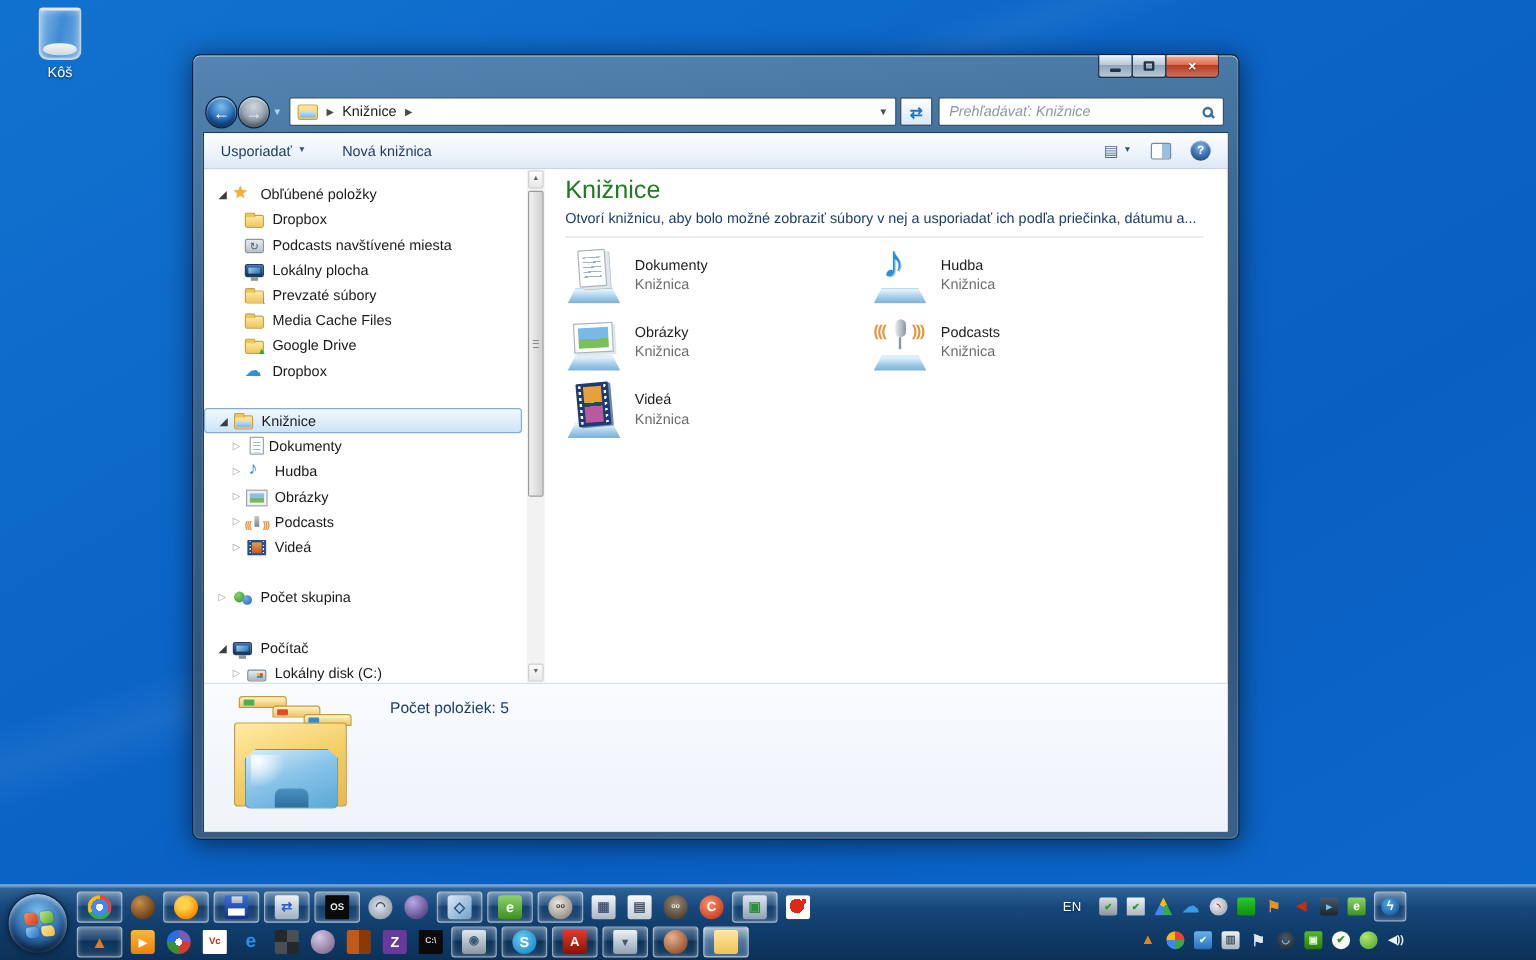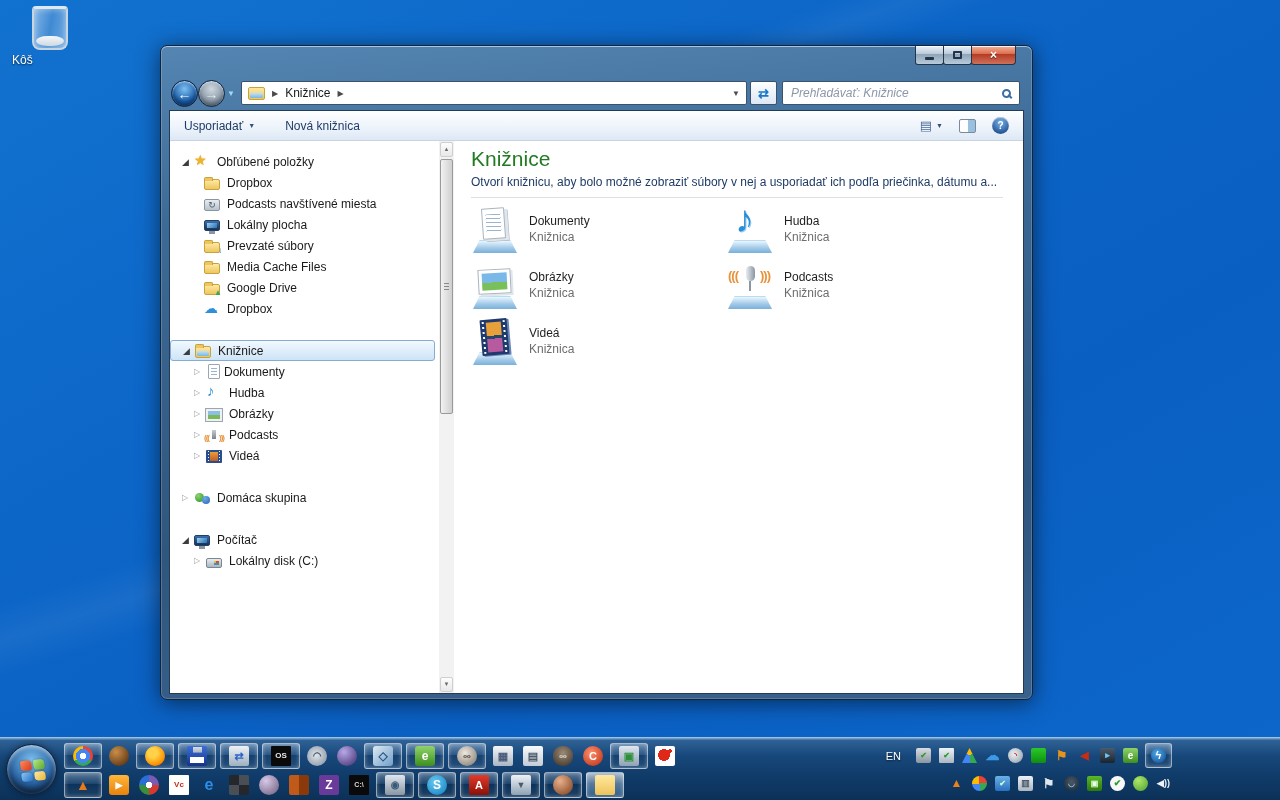--- a/index.html
+++ b/index.html
@@ -9,21 +9,21 @@
   
   .desktop { position:absolute; inset:0;
     background: linear-gradient(150deg,#1272cf 0%,#0c66c8 35%,#0a5fc2 65%,#0d68cc 100%); }
   .streak { position:absolute; pointer-events:none; }
   .streak.s1 { left:-200px; top:380px; width:900px; height:360px; transform:rotate(-18deg);
     background:linear-gradient(rgba(255,255,255,0) 40%, rgba(255,255,255,.06) 50%, rgba(255,255,255,0) 60%); }
   .streak.s2 { left:300px; top:-150px; width:900px; height:400px; transform:rotate(-20deg);
     background:linear-gradient(rgba(255,255,255,0) 45%, rgba(255,255,255,.05) 52%, rgba(255,255,255,0) 60%); }
 
   
-  .bin { position:absolute; left:12px; top:6px; width:76px; }
+  .bin { position:absolute; left:12px; top:6px; width:76px; text-align:center; }
   .bin-can { width:36px; height:44px; margin:0 auto; border-radius:4px 4px 8px 8px;
     background:linear-gradient(100deg, rgba(220,235,250,.55), rgba(150,185,220,.35) 50%, rgba(200,225,245,.5));
     border:2px solid #c8d4de; border-top:3px solid #dfe8f0; position:relative;
     box-shadow:inset 0 0 6px rgba(255,255,255,.5); }
   .bin-can::after { content:""; position:absolute; left:2px; right:2px; bottom:2px; height:10px;
     background:linear-gradient(#f4f7fa,#cfd9e2); border-radius:50%/60%; }
   .bin-label { color:#fff; text-shadow:0 1px 2px rgba(0,0,0,.7); margin-top:3px; font-size:12px; }
 
   
   .win { position:absolute; left:160px; top:45px; width:873px; height:655px;
@@ -386,21 +386,21 @@
           </div>
           <div class="trow child2">
             <span class="exp">▷</span>
             <span class="icn icn-vid"></span>
             <span class="tlabel">Videá</span>
           </div>
 
           <div class="trow gap">
             <span class="exp">▷</span>
             <span class="icn icn-home"></span>
-            <span class="tlabel">Domáca skupina</span>
+            <span class="tlabel">Počet skupina</span>
           </div>
 
           <div class="trow gap">
             <span class="exp open">◢</span>
             <span class="icn icn-screen"></span>
             <span class="tlabel">Počítač</span>
           </div>
           <div class="trow child2">
             <span class="exp">▷</span>
             <span class="icn icn-disk"></span>
@@ -469,20 +469,36 @@
                 </span>
             </span>
             <span class="libtext">
               <span class="libname">Videá</span>
               <span class="libtype">Knižnica</span>
             </span>
           </div>
         </div>
       </div>
 
+      <div class="details">
+        <div class="bigfolder">
+          <span class="bf-tab" style="left:4px;top:0">
+              <span class="bf-dot" style="background:#4caf50"></span>
+            </span>
+          <span class="bf-tab" style="left:32px;top:8px">
+              <span class="bf-dot" style="background:#e8492a"></span>
+            </span>
+          <span class="bf-tab" style="left:58px;top:15px">
+              <span class="bf-dot" style="background:#2a8fd8"></span>
+            </span>
+          <span class="bf-back"></span>
+          <span class="bf-front"></span>
+        </div>
+        <div class="count-text">Počet položiek: 5</div>
+      </div>
     </div>
   </div>
 
   <div class="taskbar">
     <div class="orb">
       <span class="flag">
         <span class="fl-r"></span>
           <span class="fl-g"></span>
           <span class="fl-b"></span>
           <span class="fl-y"></span>

